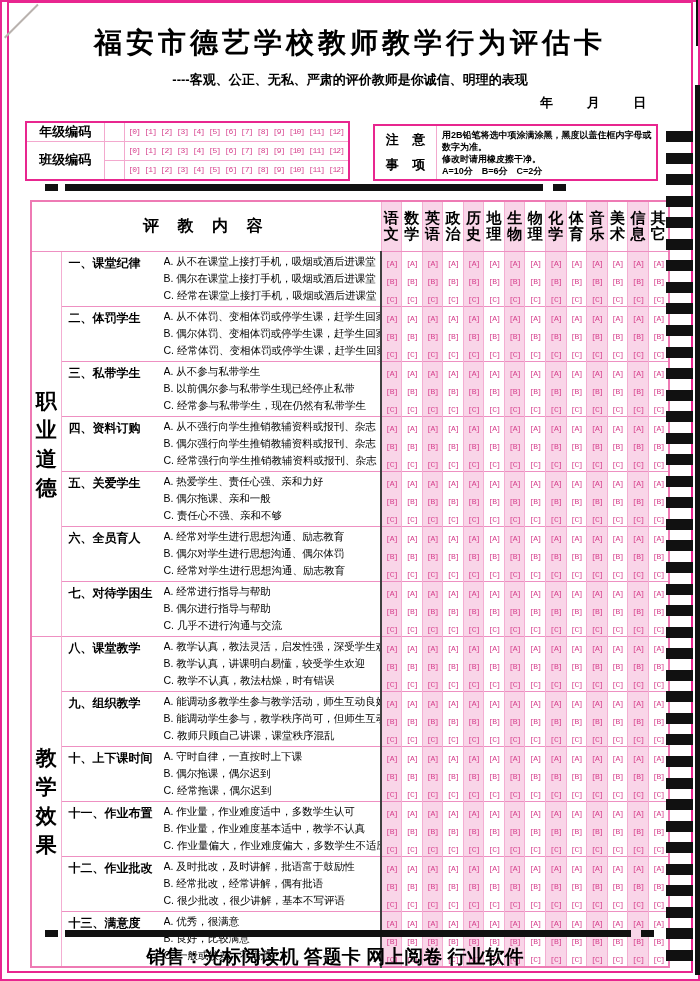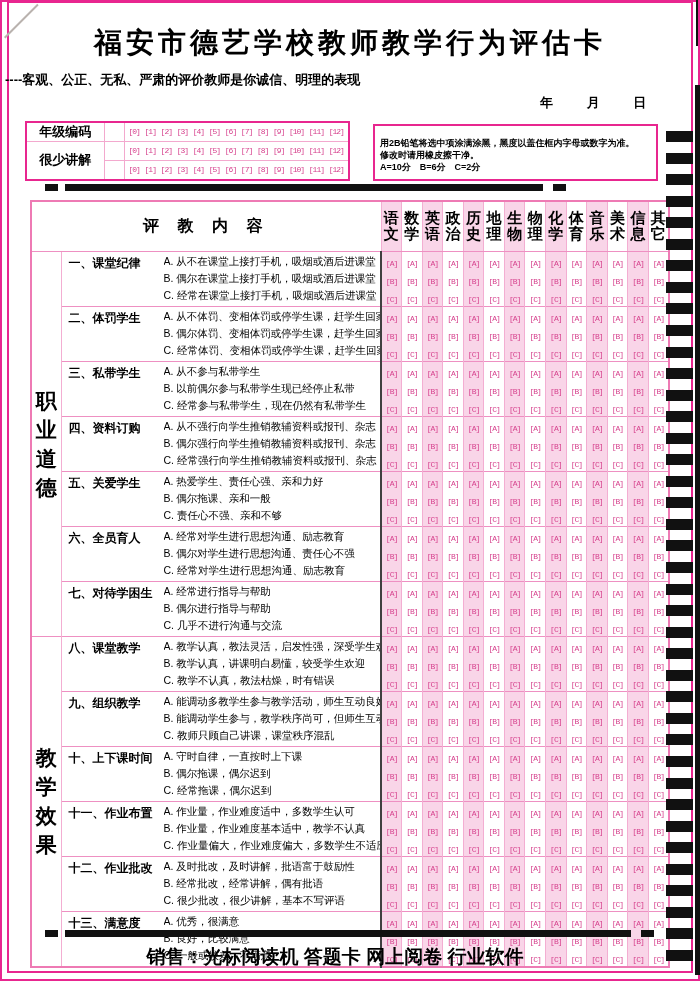--- a/index.html
+++ b/index.html
@@ -5,36 +5,36 @@
   * { margin:0; padding:0; box-sizing:border-box; }
   html,body { width:700px; height:981px; }
   body { position:relative; background:#ffffff; font-family:"Liberation Sans",sans-serif; color:#000; overflow:hidden; }
 
   .frame-outer { position:absolute; inset:0; border:2px solid #e8268f; pointer-events:none; }
   .frame-card  { position:absolute; left:7px; top:1px; width:686px; height:972px; border:2px solid #e8268f; }
   .corner-cut  { position:absolute; left:4px; top:37px; width:47px; height:2px; background:#b9b2ae; transform:rotate(-45deg); transform-origin:0 0; }
 
   .title { position:absolute; left:5px; top:24px; width:690px; text-align:center;
            font-family:"Liberation Serif",serif; font-weight:bold; font-size:28px; letter-spacing:4px; }
-  .subtitle { position:absolute; left:5px; top:71px; width:690px; text-align:left; font-weight:bold; font-size:13px; }
+  .subtitle { position:absolute; left:5px; top:71px; width:690px; text-align:center; font-weight:bold; font-size:13px; }
   .dateline { position:absolute; left:540px; top:94px; font-size:13px; font-weight:bold; }
   .dateline span { margin-right:30px; }
 
   
   .codes { position:absolute; left:25px; top:121px; width:325px; border-collapse:collapse; border:2px solid #e8268f; background:#fff; }
   .codes td { border:1px solid #f3a9ce; height:19px; padding:0; }
   .code-label { width:78px; text-align:center; font-size:13px; font-weight:bold; }
   .code-spacer { width:20px; }
   .bubble-strip { display:flex; justify-content:space-between; padding:0 4px; align-items:center; }
   .bubble { font-family:"Liberation Mono",monospace; font-size:8px; color:#d6418d; letter-spacing:-1px; line-height:1; }
 
   
   .notice { position:absolute; left:373px; top:124px; width:285px; height:57px; border:2px solid #e8268f; display:flex; background:#fff; }
   .notice-label { width:62px; border-right:1px solid #f3a9ce; display:flex; flex-direction:column; justify-content:center; align-items:center; gap:7px; font-size:13px; font-weight:bold; letter-spacing:5px; padding-left:5px; }
-  .notice-body { flex:1; padding:11px 4px 0 5px; font-size:9px; font-weight:bold; line-height:1.35; }
+  .notice-body { flex:1; padding:3px 4px 0 5px; font-size:9px; font-weight:bold; line-height:1.35; }
 
   
   .sync-sq  { position:absolute; height:7px; width:13px; background:#111; }
   .sync-bar { position:absolute; height:7px; background:#111; }
 
   
   .main { position:absolute; left:30px; top:200px; width:638px; border-collapse:collapse; table-layout:fixed; border:2px solid #ee7ab4; background:#fff; }
   .main tr { height:17.32px; }
   .main tr.head-row { height:50px; }
   .main td { padding:0; vertical-align:middle; }
@@ -90,21 +90,21 @@
             <span class="bubble">[7]</span>
             <span class="bubble">[8]</span>
             <span class="bubble">[9]</span>
             <span class="bubble">[10]</span>
             <span class="bubble">[11]</span>
             <span class="bubble">[12]</span>
           </div>
         </td>
       </tr>
       <tr>
-        <td class="code-label" rowspan="2">很少讲解</td>
+        <td class="code-label" rowspan="2">班级编码</td>
         <td class="code-spacer"></td>
         <td>
           <div class="bubble-strip">
             <span class="bubble">[0]</span>
             <span class="bubble">[1]</span>
             <span class="bubble">[2]</span>
             <span class="bubble">[3]</span>
             <span class="bubble">[4]</span>
             <span class="bubble">[5]</span>
             <span class="bubble">[6]</span>
@@ -134,20 +134,24 @@
             <span class="bubble">[10]</span>
             <span class="bubble">[11]</span>
             <span class="bubble">[12]</span>
           </div>
         </td>
       </tr>
     </tbody>
 </table>
 
 <div class="notice">
+  <div class="notice-label">
+    <div>注 意</div>
+    <div>事 项</div>
+  </div>
   <div class="notice-body">
     <div>用2B铅笔将选中项涂满涂黑，黑度以盖住框内字母或数字为准。</div>
     <div>修改时请用橡皮擦干净。</div>
     <div>A=10分　B=6分　C=2分</div>
   </div>
 </div>
 
 <div class="sync-sq" style="left:45px; top:184px;"></div>
 <div class="sync-bar" style="left:65px; top:184px; width:478px;"></div>
 <div class="sync-sq" style="left:553px; top:184px;"></div>
@@ -526,21 +530,21 @@
         <td class="bub"><span class="bubble">[C]</span></td>
         <td class="bub shade"><span class="bubble">[C]</span></td>
         <td class="bub"><span class="bubble">[C]</span></td>
       </tr>
       <tr class="group-start">
         <td class="content-cell" rowspan="3">
           <div class="content-inner">
             <div class="item-title">六、全员育人</div>
             <div class="item-options">
               <div class="opt-line">A. 经常对学生进行思想沟通、励志教育</div>
-              <div class="opt-line">B. 偶尔对学生进行思想沟通、责任心不强</div>
+              <div class="opt-line">B. 偶尔对学生进行思想沟通、偶尔体罚</div>
               <div class="opt-line">C. 经常对学生进行思想沟通、励志教育</div>
             </div>
           </div>
         </td>
         <td class="bub shade"><span class="bubble">[A]</span></td>
         <td class="bub"><span class="bubble">[A]</span></td>
         <td class="bub shade"><span class="bubble">[A]</span></td>
         <td class="bub"><span class="bubble">[A]</span></td>
         <td class="bub shade"><span class="bubble">[A]</span></td>
         <td class="bub"><span class="bubble">[A]</span></td>

